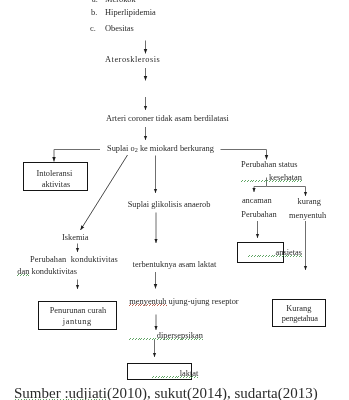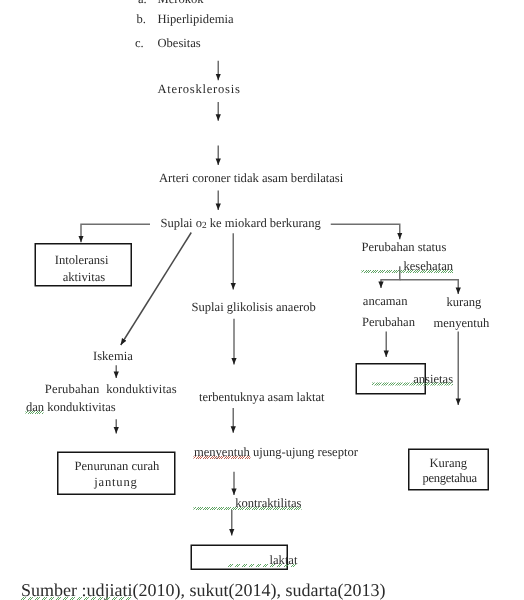--- a/index.html
+++ b/index.html
@@ -82,32 +82,32 @@
 
   <div class="txt" style="left:29.9px;top:255px;letter-spacing:0.12px"><span>Perubahan</span>&nbsp;&nbsp;<span>konduktivitas</span></div>
   <div class="txt" style="left:17.3px;top:267px"><span class="sqg">dan</span> <span>konduktivitas</span></div>
 
   <div class="box" style="left:37.9px;top:300.9px;width:79.2px;height:29.5px"></div>
   <div class="txt" style="left:49.7px;top:306px">Penurunan curah</div>
   <div class="txt" style="left:62.8px;top:317.3px;letter-spacing:0.55px">jantung</div>
 
   <div class="txt" style="left:132.6px;top:260px">terbentuknya asam laktat</div>
   <div class="txt" style="left:129.3px;top:297px"><span class="sqr">menyentuh</span> <span>ujung-ujung reseptor</span></div>
-  <div class="txt sqg" style="left:128.8px;top:331.3px">kontraktilitas</div>
+  <div class="txt sqg" style="left:128.8px;top:331.3px">dipersepsikan</div>
 
   <div class="box" style="left:126.6px;top:363.4px;width:65px;height:17.1px"></div>
   <div class="txt sqg" style="left:151.7px;top:369px">laktat</div>
 
   <div class="txt" style="left:241.9px;top:195.8px">ancaman</div>
   <div class="txt" style="left:241.3px;top:210.2px">Perubahan</div>
   <div class="txt" style="left:297.6px;top:196.6px">kurang</div>
   <div class="txt" style="left:289px;top:210.5px">menyentuh</div>
 
   <div class="box" style="left:237px;top:242px;width:47.4px;height:21px"></div>
   <div class="txt sqg" style="left:247.5px;top:248.2px">ansietas</div>
 
   <div class="box" style="left:272.1px;top:298.9px;width:53.8px;height:28px"></div>
   <div class="txt" style="left:286.3px;top:304.1px">Kurang</div>
   <div class="txt" style="left:281.7px;top:314.4px;letter-spacing:-0.2px">pengetahua</div>
 
-  <div class="txt" style="left:14px;top:388.3px;font-size:12px;line-height:10px"><span class="sqg">Sumber :udjiati</span><span>(2010), sukut(2014), sudarta(2013)</span></div>
+  <div class="txt" style="left:14px;top:388.3px;font-size:15px;line-height:10px"><span class="sqg">Sumber :udjiati</span><span>(2010), sukut(2014), sudarta(2013)</span></div>
 
 </div>
 
 </body></html>

